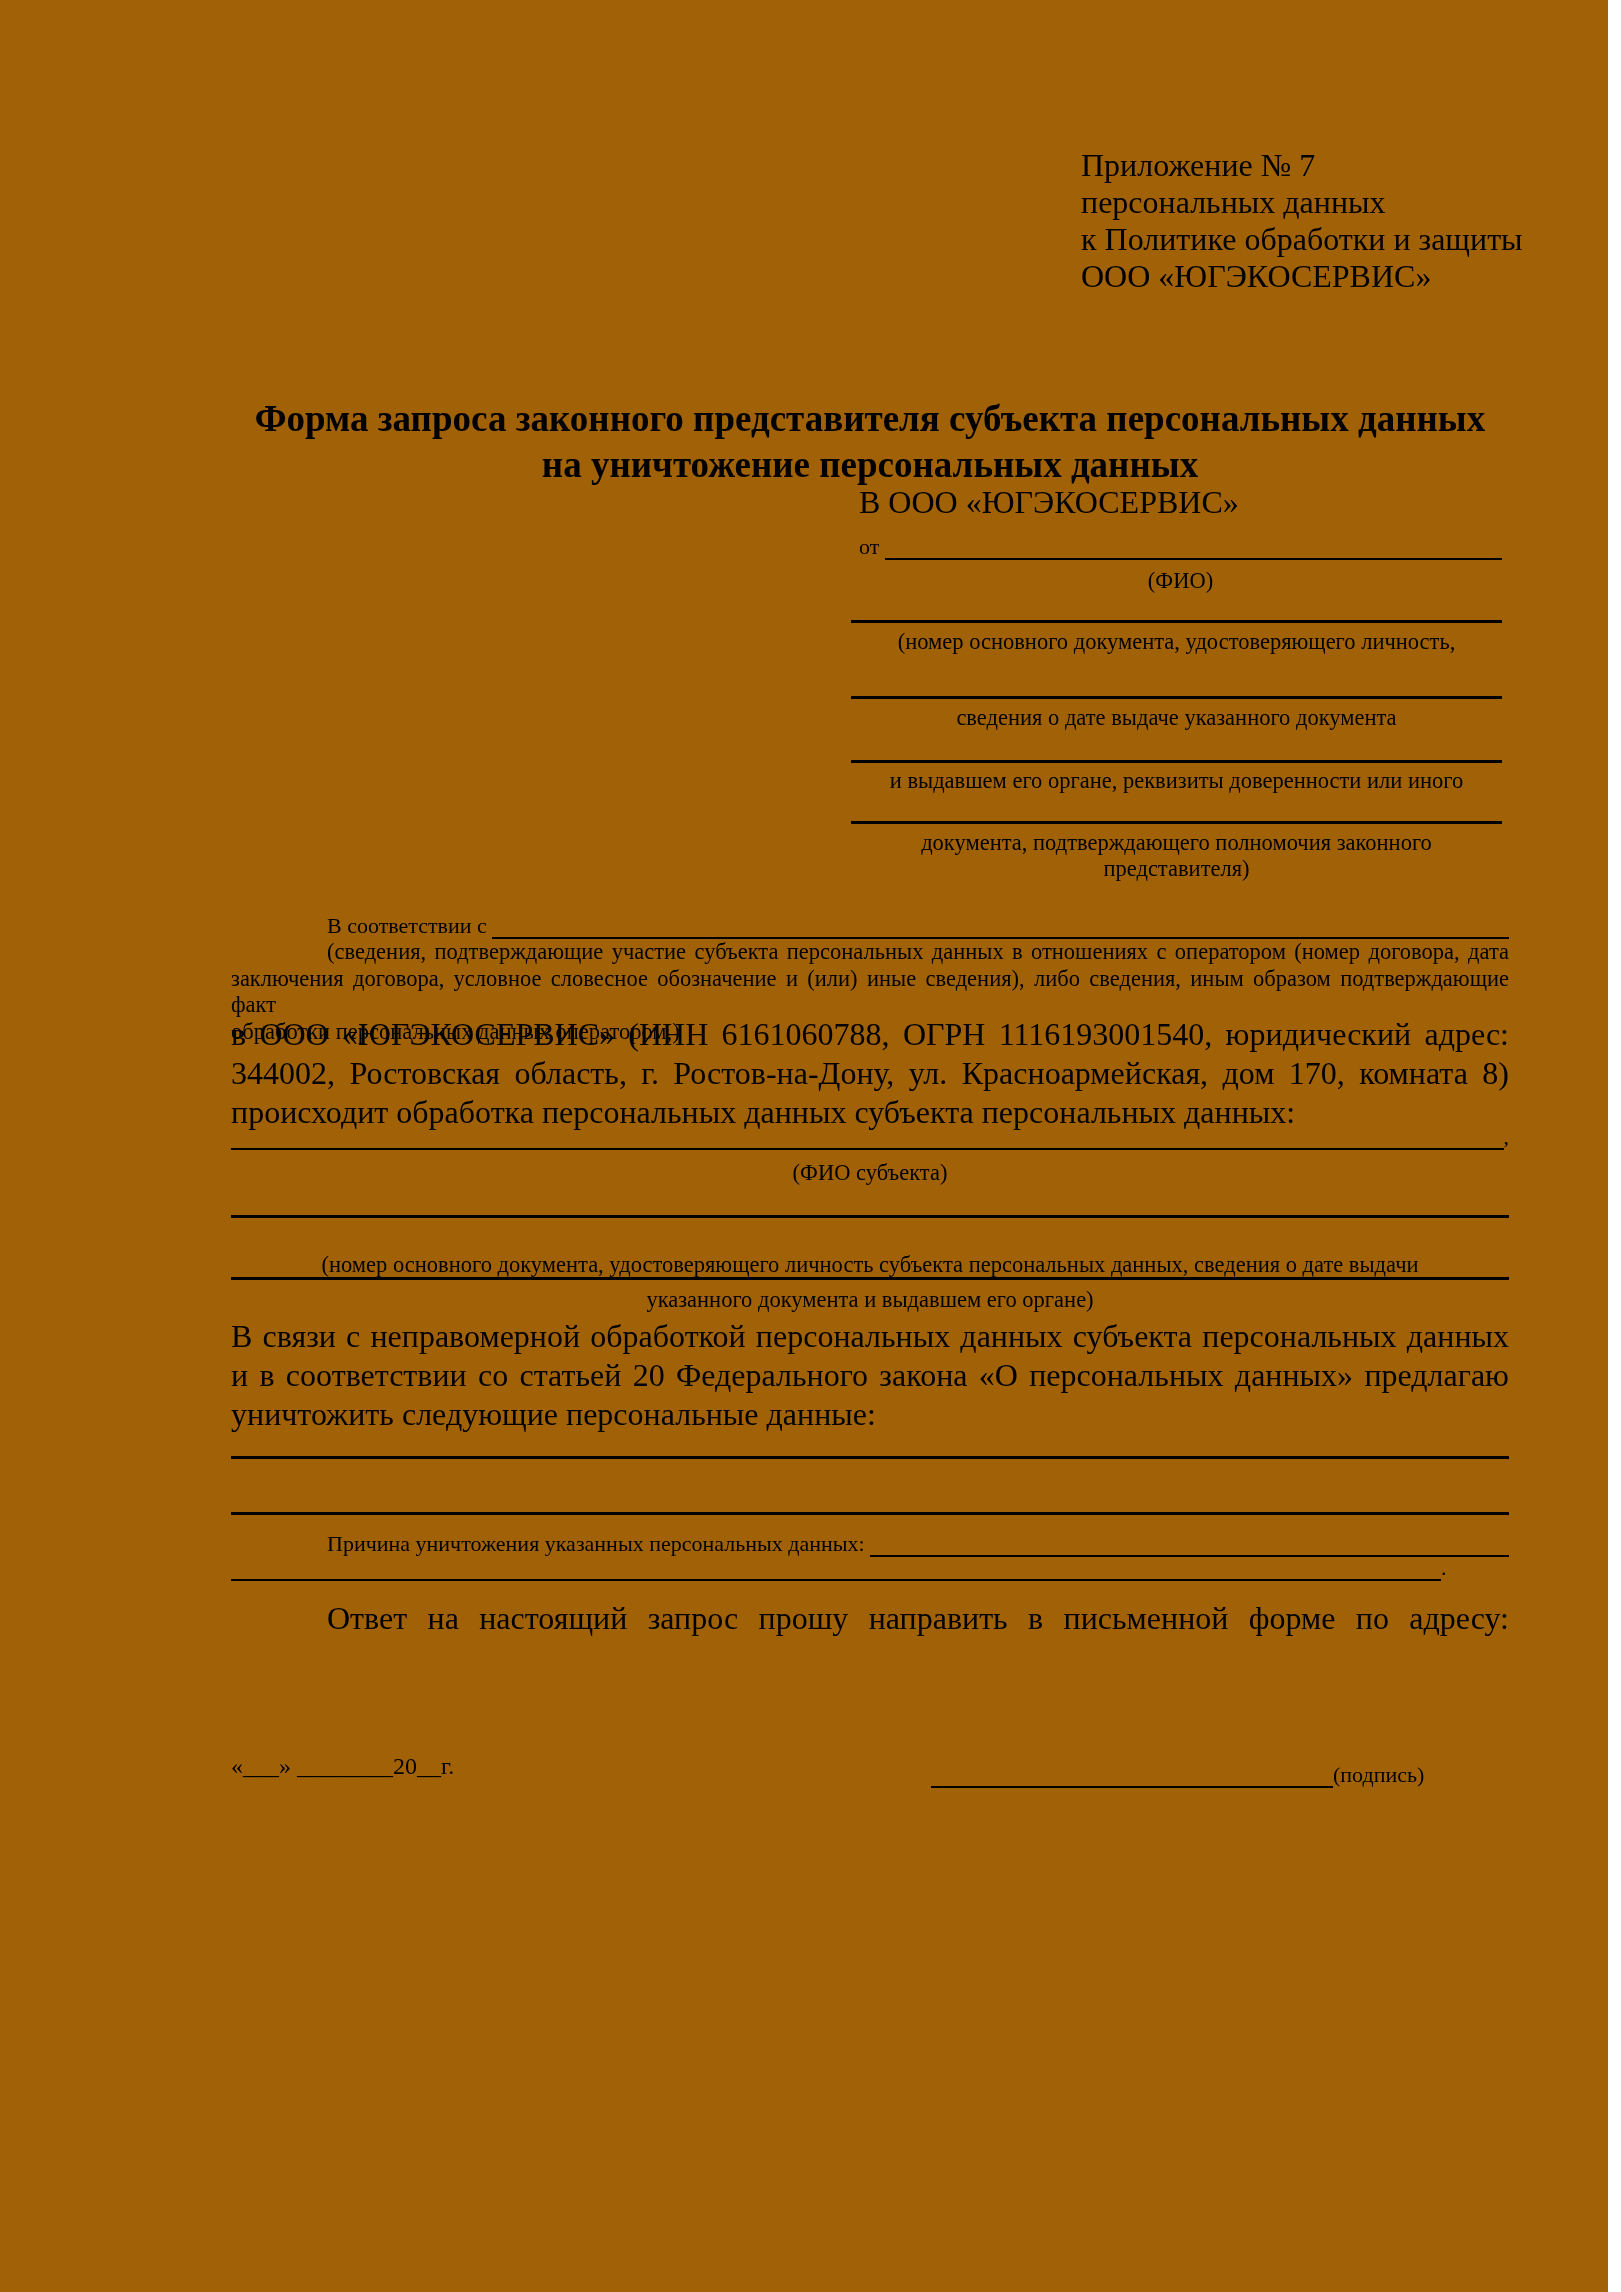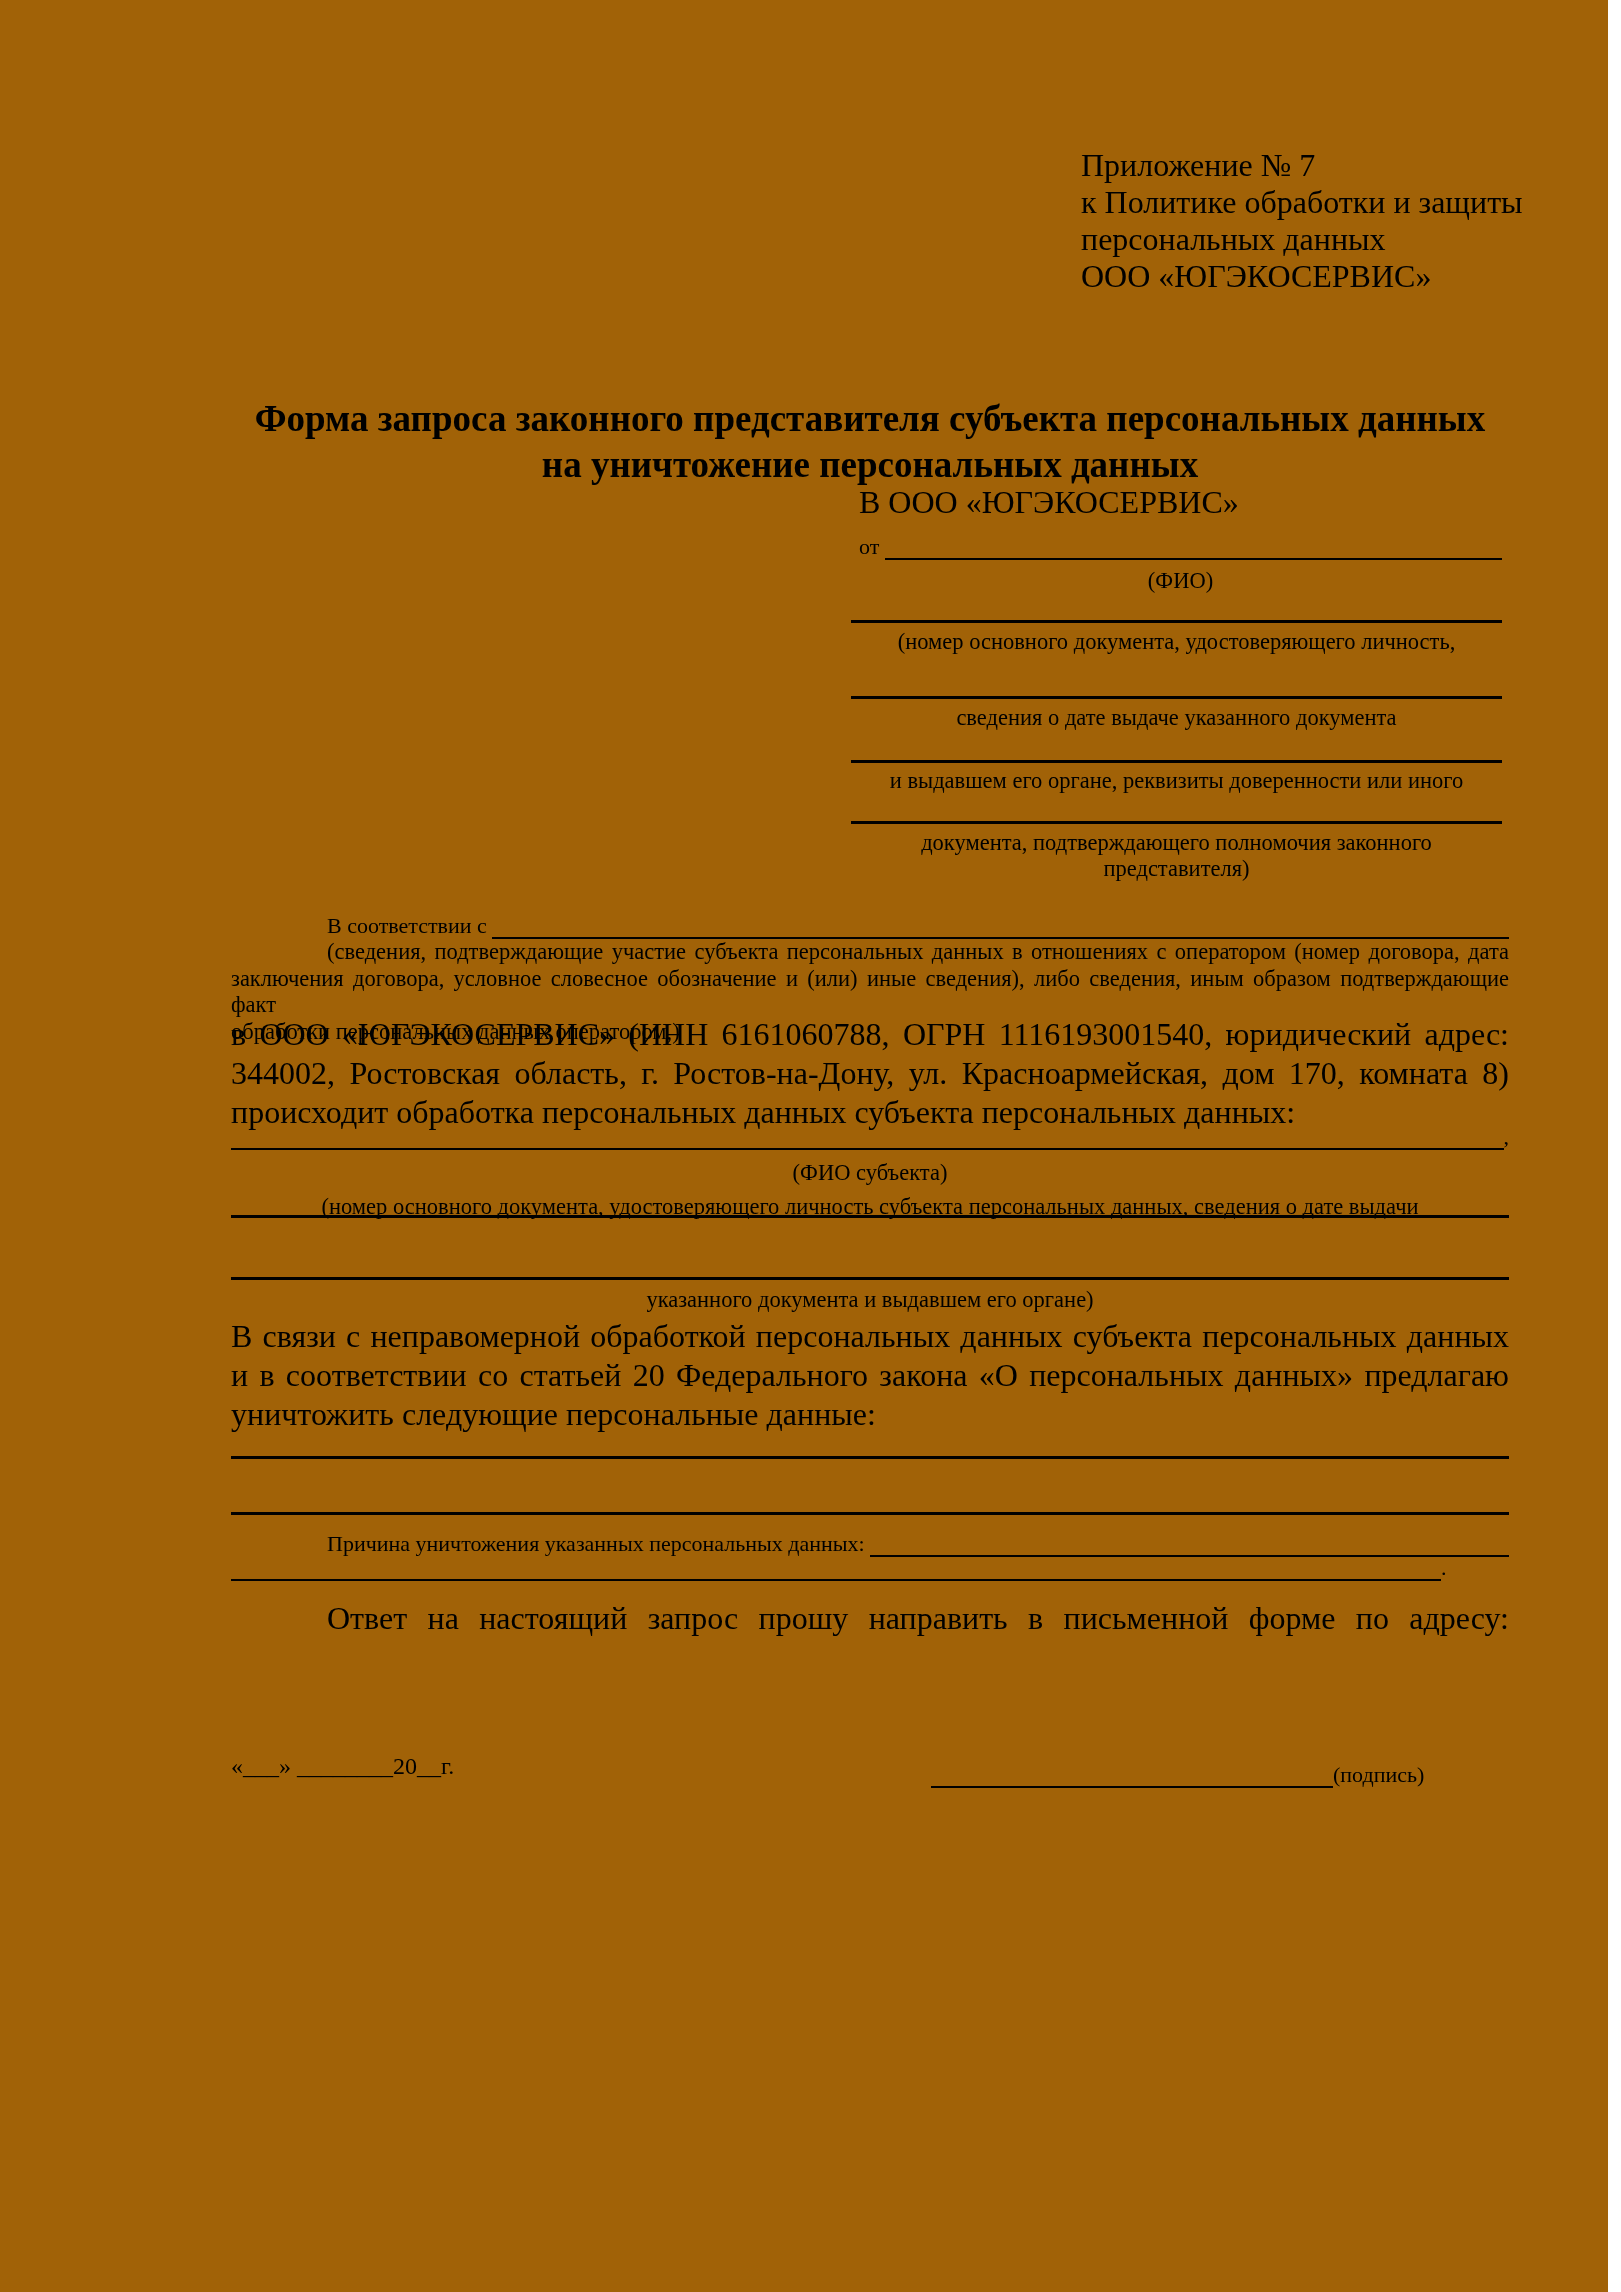--- a/index.html
+++ b/index.html
@@ -28,22 +28,22 @@
   .ind { padding-left:96px; }
   .footer-date { left:231px; top:1753px; font-size:24px; white-space:nowrap; }
 </style>
 </head>
 <body>
 
 <div class="page">
 
   <div class="abs appendix">
     <div>Приложение № 7</div>
+    <div>персональных данных</div>
     <div>к Политике обработки и защиты</div>
-    <div>персональных данных</div>
     <div>ООО «ЮГЭКОСЕРВИС»</div>
   </div>
 
   <div class="abs title-block">
     <div>Форма запроса законного представителя субъекта персональных данных</div>
     <div>на уничтожение персональных данных</div>
   </div>
 
   <div class="abs addr-to">В ООО «ЮГЭКОСЕРВИС»</div>
 
@@ -84,21 +84,21 @@
     <div class="lline">происходит обработка персональных данных субъекта персональных данных:</div>
   </div>
 
   <div class="row" style="left:231px; top:1111px; width:1278px; height:39px;">
     <span class="fill"></span>
     <span class="txt">,</span>
   </div>
   <div class="cap" style="left:231px; top:1160px; width:1278px;">(ФИО субъекта)</div>
 
   <div class="rule" style="left:231px; top:1215px; width:1278px;"></div>
-  <div class="cap" style="left:231px; top:1194px; width:1278px;">(номер основного документа, удостоверяющего личность субъекта персональных данных, сведения о дате выдачи</div>
+  <div class="cap" style="left:231px; top:1252px; width:1278px;">(номер основного документа, удостоверяющего личность субъекта персональных данных, сведения о дате выдачи</div>
 
   <div class="rule" style="left:231px; top:1277px; width:1278px;"></div>
   <div class="cap" style="left:231px; top:1287px; width:1278px;">указанного документа и выдавшем его органе)</div>
 
   <div class="para" style="top:1317px;">
     <div class="jline">В связи с неправомерной обработкой персональных данных субъекта персональных данных</div>
     <div class="jline">и в соответствии со статьей 20 Федерального закона «О персональных данных» предлагаю</div>
     <div class="lline">уничтожить следующие персональные данные:</div>
   </div>
 

